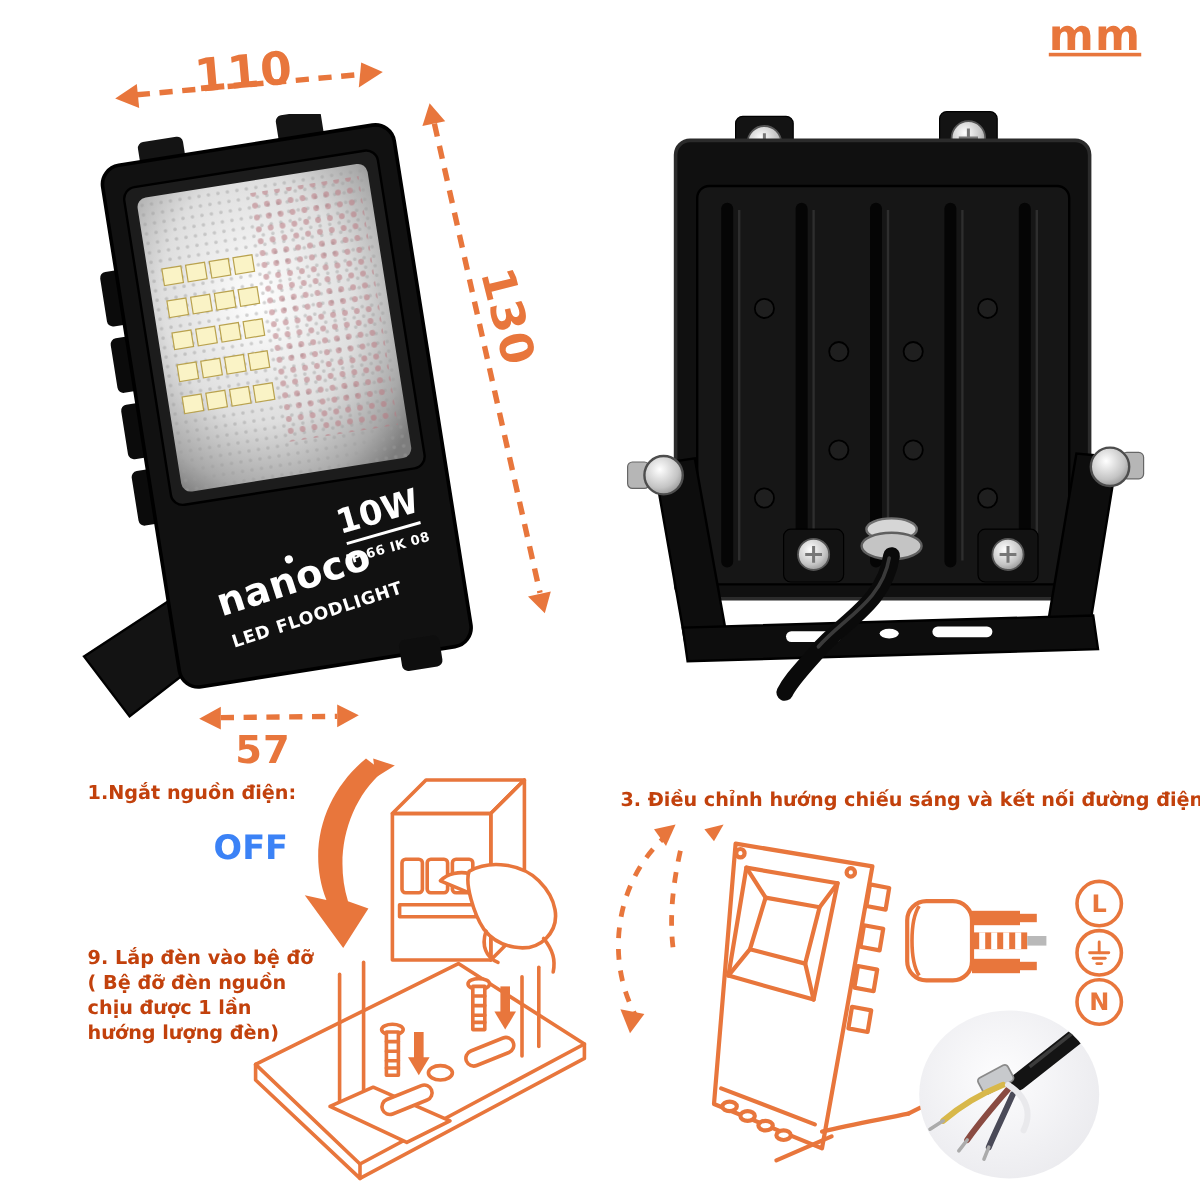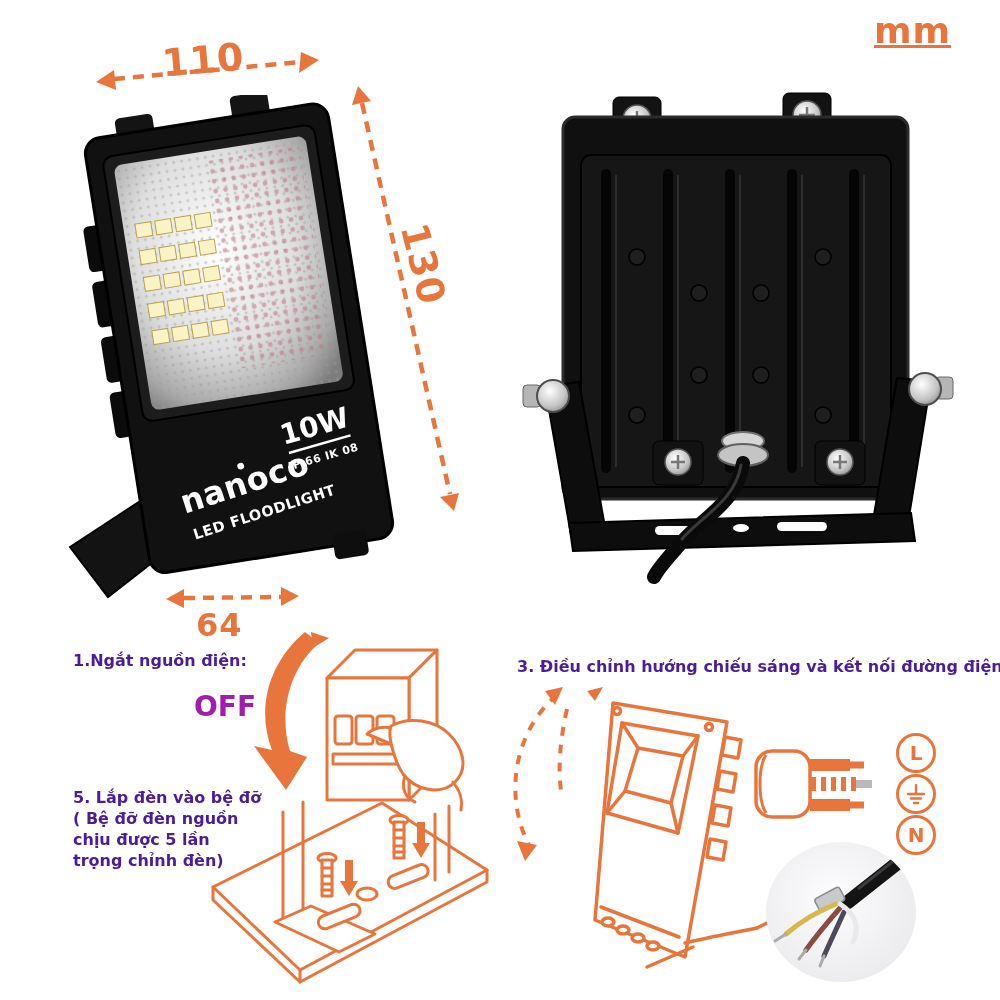--- a/index.html
+++ b/index.html
@@ -1,37 +1,37 @@
 <!DOCTYPE html>
 <html><head>
 <meta charset="utf-8">
 <style>
   html,body{margin:0;padding:0;}
   body{width:1000px;height:1000px;position:relative;background:#ffffff;overflow:hidden;
        font-family:"DejaVu Sans","Liberation Sans",sans-serif;}
   .abs{position:absolute;}
-  .accent{color:#a21caf;margin-left:16px;}
+  .accent{color:#3b82f6;}
   .dim-label{font-weight:bold;color:#E8763C;letter-spacing:1px;}
-  .step-title{font-size:16px;font-weight:bold;color:#4c1d95;line-height:21px;white-space:nowrap;}
+  .step-title{font-size:16px;font-weight:bold;color:#c2410c;line-height:21px;white-space:nowrap;}
   svg text{font-family:"DejaVu Sans","Liberation Sans",sans-serif;}
   .terminal{position:absolute;width:34px;height:34px;border:3.5px solid #E8763C;border-radius:50%;
             display:flex;align-items:center;justify-content:center;background:#fff;
             font-weight:bold;font-size:20px;color:#E8763C;}
   .photo-circle{position:absolute;left:766px;top:842px;width:150px;height:140px;border-radius:50%;
             background:radial-gradient(circle at 45% 40%, #fdfdfe 0%, #f0f0f3 55%, #e6e6ea 100%);
             overflow:hidden;}
 </style>
 </head>
 <body>
 
 <div class="abs dim-label" style="left:874px;top:10px;font-size:36px;text-decoration:underline;">mm</div>
 
 <div class="abs dim-label" style="left:162px;top:38px;font-size:38px;transform:rotate(-5deg);">110</div>
 <div class="abs dim-label" style="left:382px;top:242px;font-size:38px;transform:rotate(76deg);">130</div>
-<div class="abs dim-label" style="left:196px;top:606px;font-size:32px;">64</div>
+<div class="abs dim-label" style="left:196px;top:606px;font-size:32px;">57</div>
 
 <svg class="abs" style="left:0;top:0;" width="1000" height="1000">
   <g stroke="#E8763C" stroke-width="4.5" stroke-dasharray="11 8" fill="none">
     <line x1="114" y1="79" x2="301" y2="62"></line>
     <line x1="362" y1="103" x2="450" y2="494"></line>
     <line x1="184" y1="598" x2="281" y2="597"></line>
   </g>
   <g fill="#E8763C">
     <polygon points="96,82 114,70 116,90"></polygon>
     <polygon points="319,60 301,52 299,73"></polygon>
@@ -232,24 +232,24 @@
   </g>
   <g fill="#ffffff" stroke="#E8763C" stroke-width="3" stroke-linecap="round" stroke-linejoin="round">
     <path d="M146,98 C138,96 128,98 122,104 L146,114 Z"></path>
     <path d="M146,96 C164,86 190,90 204,104 C218,118 224,138 210,152 C196,166 170,160 158,144 C150,132 142,106 146,96 Z"></path>
     <path d="M160,146 C156,158 160,168 170,172" fill="none"></path>
     <path d="M208,152 C216,162 218,170 216,180" fill="none"></path>
   </g>
 </svg>
 
 <div class="abs" style="left:73px;top:787px;">
-  <div class="step-title">5. Lắp đèn vào bệ đỡ</div>
+  <div class="step-title">9. Lắp đèn vào bệ đỡ</div>
   <div class="step-title">( Bệ đỡ đèn nguồn</div>
-  <div class="step-title">chịu được 5 lần</div>
-  <div class="step-title">trọng chỉnh đèn)</div>
+  <div class="step-title">chịu được 1 lần</div>
+  <div class="step-title">hướng lượng đèn)</div>
 </div>
 
 <svg class="abs" style="left:205px;top:790px;" width="300" height="205" viewBox="0 0 300 205">
   <g fill="#ffffff" stroke="#E8763C" stroke-width="3" stroke-linejoin="round" stroke-linecap="round">
 
     <polygon points="8,97 177,13 282,80 95,180"></polygon>
     <polyline points="8,97 8,110 95,192 95,180" fill="none"></polyline>
     <polyline points="95,192 282,92 282,80" fill="none"></polyline>
 
     <line x1="78" y1="22" x2="78" y2="135"></line>

